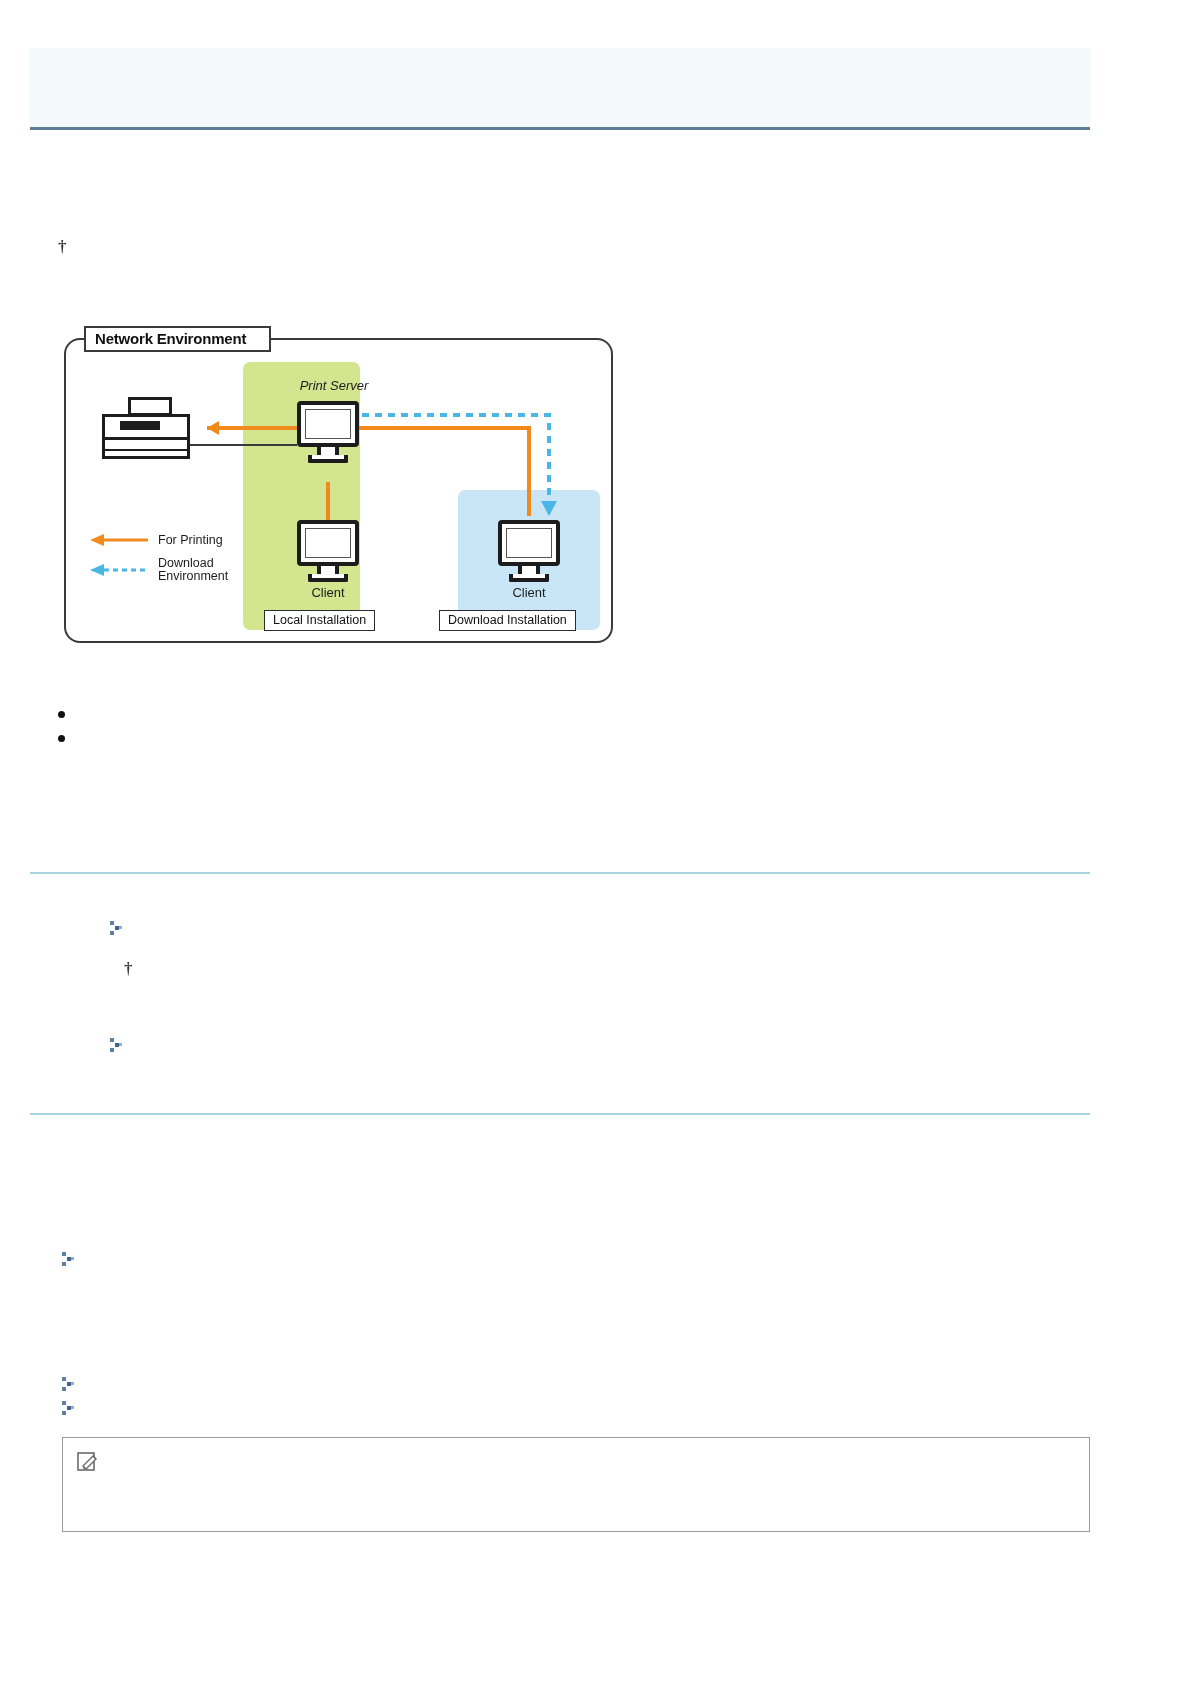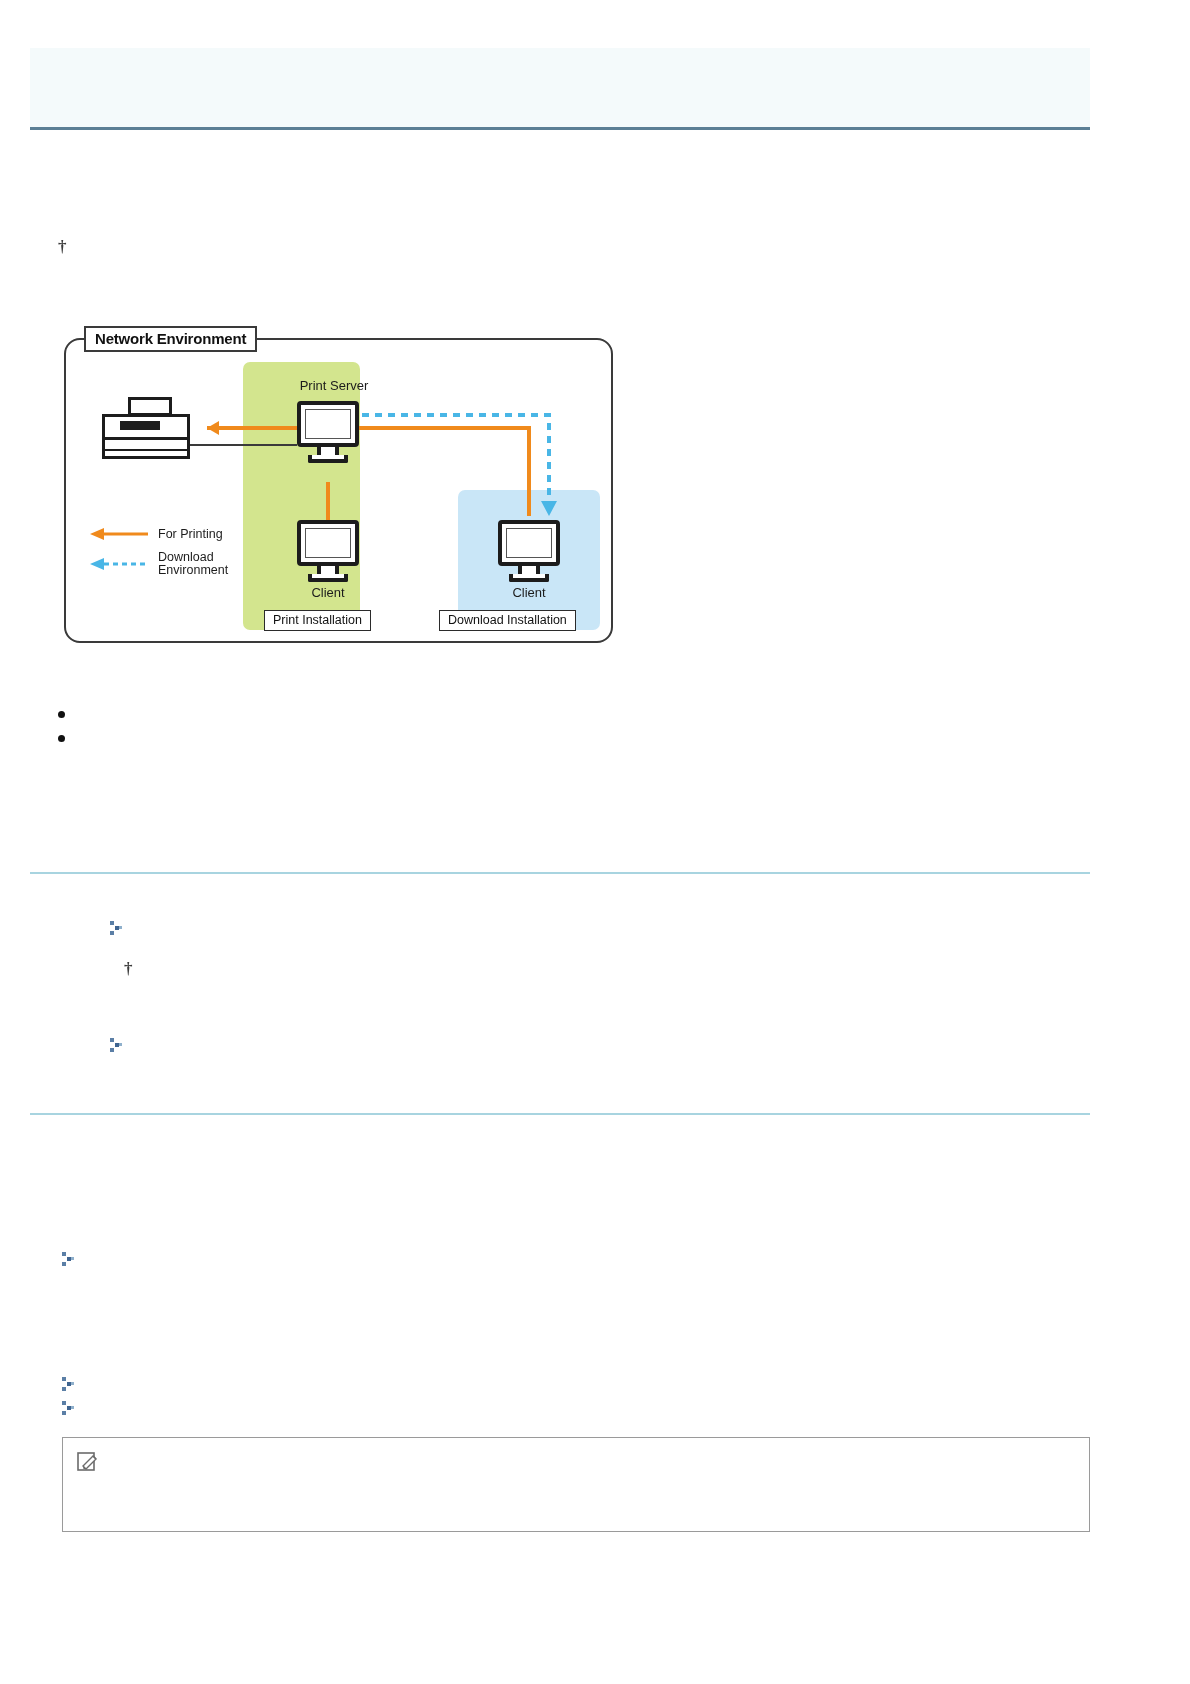--- a/index.html
+++ b/index.html
@@ -71,21 +71,21 @@
     border-radius: 16px;
     box-sizing: border-box;
     background: #ffffff;
   }
   .diagram-title {
     position: absolute;
     left: 18px;
     top: -14px;
     background: #ffffff;
     border: 2px solid #3a3a3a;
-    padding: 2px 9px 3px 9px;
+    padding: 2px 23px 3px 9px;
     font-size: 15px;
     font-weight: bold;
     color: #111;
     letter-spacing: -0.2px;
     white-space: nowrap;
     z-index: 6;
   }
 
   
   .zone {
@@ -207,21 +207,21 @@
   }
 
   
   .diag-label {
     position: absolute;
     font-size: 13px;
     color: #1c1c1c;
     z-index: 5;
     white-space: nowrap;
   }
-  .lbl-print-server { left: 218px; top: 38px; width: 100px; text-align: center; }
+  .lbl-print-server { left: 218px; top: 38px; width: 100px; text-align: center; font-style: italic; }
   .lbl-client-local { left: 222px; top: 245px; width: 80px; text-align: center; }
   .lbl-client-dl    { left: 423px; top: 245px; width: 80px; text-align: center; }
 
   .install-box {
     position: absolute;
     border: 1px solid #2b2b2b;
     background: #ffffff;
     font-size: 12.5px;
     color: #111;
     padding: 2px 8px 3px 8px;
@@ -229,21 +229,21 @@
     white-space: nowrap;
     text-align: center;
   }
   .box-local { left: 198px; top: 270px; }
   .box-download { left: 373px; top: 270px; }
 
   
   .legend {
     position: absolute;
     left: 22px;
-    top: 187px;
+    top: 193px;
     z-index: 5;
   }
   .legend-row {
     display: flex;
     align-items: center;
     gap: 8px;
     margin-bottom: 10px;
   }
   .legend-text {
     font-size: 12.5px;
@@ -414,21 +414,21 @@
   <div class="monitor m-client-dl">
     <div class="screen"></div>
     <div class="neck"></div>
     <div class="base"></div>
   </div>
 
   <div class="diag-label lbl-print-server">Print Server</div>
   <div class="diag-label lbl-client-local">Client</div>
   <div class="diag-label lbl-client-dl">Client</div>
 
-  <div class="install-box box-local">Print Installation</div>
+  <div class="install-box box-local">Local Installation</div>
   <div class="install-box box-download">Download Installation</div>
 
   <div class="legend">
     <div class="legend-row">
       <svg class="legend-swatch" viewBox="0 0 62 14">
         <line x1="16" y1="7" x2="60" y2="7" stroke="#f08a1c" stroke-width="3"></line>
         <polygon points="2,7 16,1 16,13" fill="#f08a1c"></polygon>
       </svg>
       <span class="legend-text">For Printing</span>
     </div>

